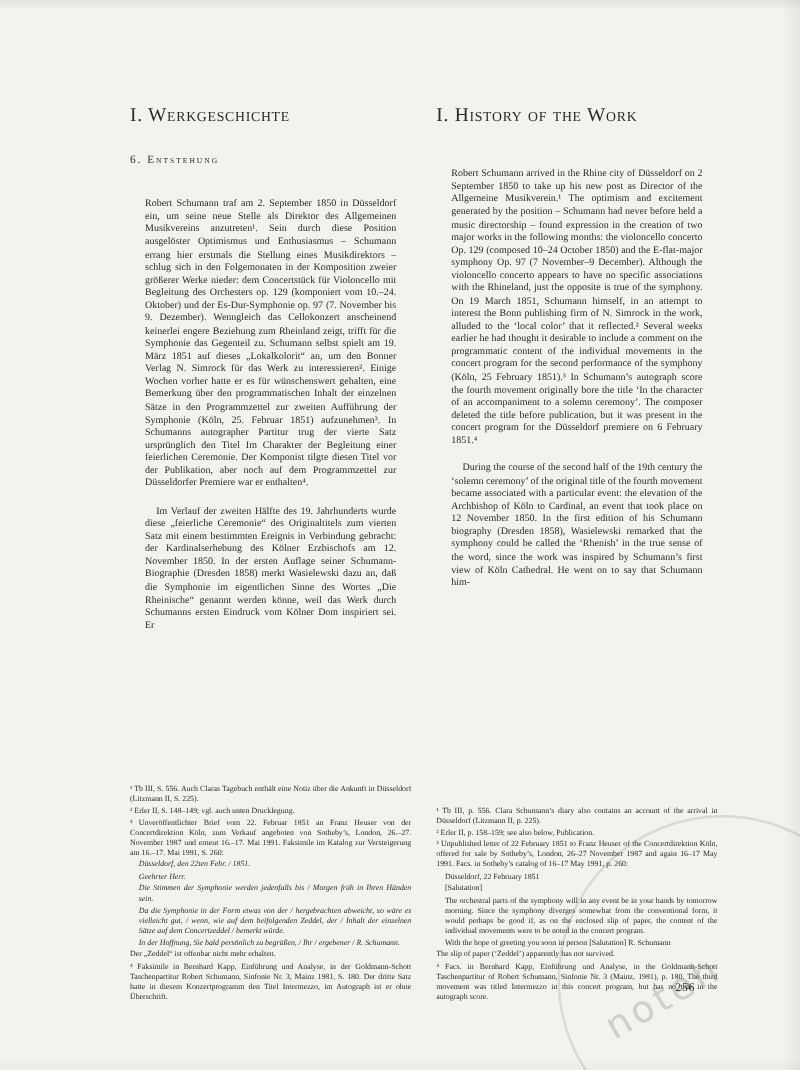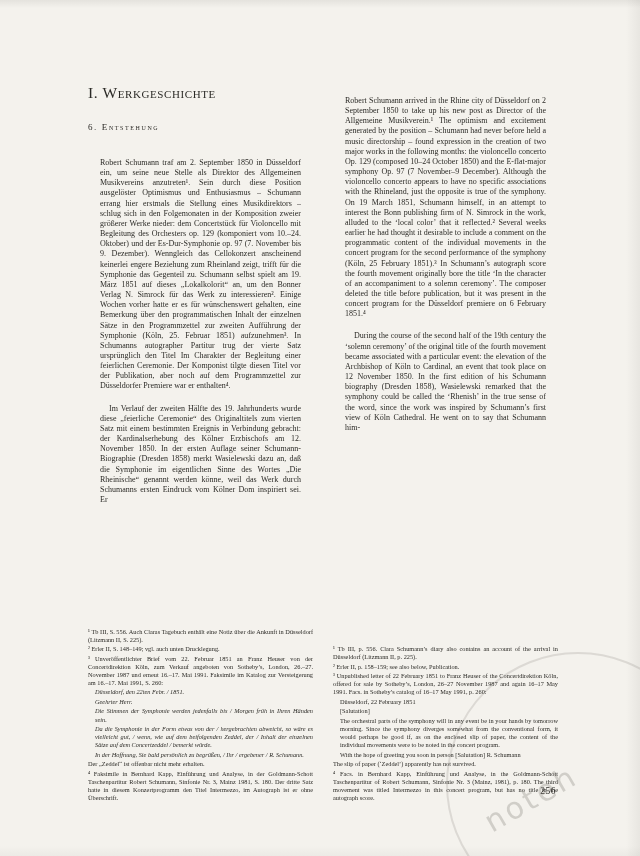--- a/index.html
+++ b/index.html
@@ -13,21 +13,21 @@
     overflow:hidden;
   }
   .page::before {
     content:""; position:absolute; inset:0; pointer-events:none;
     background:
       linear-gradient(180deg, rgba(90,88,82,0.10), rgba(0,0,0,0) 8px),
       linear-gradient(270deg, rgba(90,88,82,0.08), rgba(0,0,0,0) 14px),
       linear-gradient(0deg, rgba(90,88,82,0.05), rgba(0,0,0,0) 10px);
   }
   .content {
-    position:absolute; left:88px; top:84px; width:470px; height:718px;
+    position:absolute; left:104px; top:84px; width:470px; height:718px;
     display:grid; grid-template-columns:1fr 1fr; column-gap:20px;
   }
   .col { display:flex; flex-direction:column; overflow:hidden; }
   .heading {
     font-size:15.5px; font-weight:400; font-variant:small-caps;
     letter-spacing:0.6px; margin:0 0 20px 0; white-space:nowrap;
   }
   .subheading {
     font-size:9px; font-variant:small-caps; letter-spacing:1.6px;
     margin:0 0 14px 0;
@@ -85,20 +85,21 @@
         <div class="fn fn-quote it">Geehrter Herr.</div>
         <div class="fn fn-quote it">Die Stimmen der Symphonie werden jedenfalls bis / Morgen früh in Ihren Händen sein.</div>
         <div class="fn fn-quote it">Da die Symphonie in der Form etwas von der / hergebrachten abweicht, so wäre es vielleicht gut, / wenn, wie auf dem beifolgenden Zeddel, der / Inhalt der einzelnen Sätze auf dem Concertzeddel / bemerkt würde.</div>
         <div class="fn fn-quote it">In der Hoffnung, Sie bald persönlich zu begrüßen, / Ihr / ergebener / R. Schumann.</div>
         <div class="fn">Der „Zeddel“ ist offenbar nicht mehr erhalten.</div>
         <div class="fn">⁴ Faksimile in Bernhard Kapp, Einführung und Analyse, in der Goldmann-Schott Taschenpartitur Robert Schumann, Sinfonie Nr. 3, Mainz 1981, S. 180. Der dritte Satz hatte in diesem Konzertprogramm den Titel Intermezzo, im Autograph ist er ohne Überschrift.</div>
       </div>
     </div>
 
     <div class="col">
+      <h1 class="heading">I. History of the Work</h1>
       <div class="body">
         <p>Robert Schumann arrived in the Rhine city of Düsseldorf on 2 September 1850 to take up his new post as Director of the Allgemeine Musikverein.¹ The optimism and excitement generated by the position – Schumann had never before held a music directorship – found expression in the creation of two major works in the following months: the violoncello concerto Op. 129 (composed 10–24 October 1850) and the E-flat-major symphony Op. 97 (7 November–9 December). Although the violoncello concerto appears to have no specific associations with the Rhineland, just the opposite is true of the symphony. On 19 March 1851, Schumann himself, in an attempt to interest the Bonn publishing firm of N. Simrock in the work, alluded to the ‘local color’ that it reflected.² Several weeks earlier he had thought it desirable to include a comment on the programmatic content of the individual movements in the concert program for the second performance of the symphony (Köln, 25 February 1851).³ In Schumann’s autograph score the fourth movement originally bore the title ‘In the character of an accompaniment to a solemn ceremony’. The composer deleted the title before publication, but it was present in the concert program for the Düsseldorf premiere on 6 February 1851.⁴</p>
         <p class="para2-right">During the course of the second half of the 19th century the ‘solemn ceremony’ of the original title of the fourth movement became associated with a particular event: the elevation of the Archbishop of Köln to Cardinal, an event that took place on 12 November 1850. In the first edition of his Schumann biography (Dresden 1858), Wasielewski remarked that the symphony could be called the ‘Rhenish’ in the true sense of the word, since the work was inspired by Schumann’s first view of Köln Cathedral. He went on to say that Schumann him-</p>
       </div>
       <div class="footnotes">
         <div class="fn">¹ Tb III, p. 556. Clara Schumann’s diary also contains an account of the arrival in Düsseldorf (Litzmann II, p. 225).</div>
         <div class="fn">² Erler II, p. 158–159; see also below, Publication.</div>
         <div class="fn">³ Unpublished letter of 22 February 1851 to Franz Heuser of the Concertdirektion Köln, offered for sale by Sotheby’s, London, 26–27 November 1987 and again 16–17 May 1991. Facs. in Sotheby’s catalog of 16–17 May 1991, p. 260:</div>
         <div class="fn fn-quote">Düsseldorf, 22 February 1851</div>
         <div class="fn fn-quote">[Salutation]</div>

